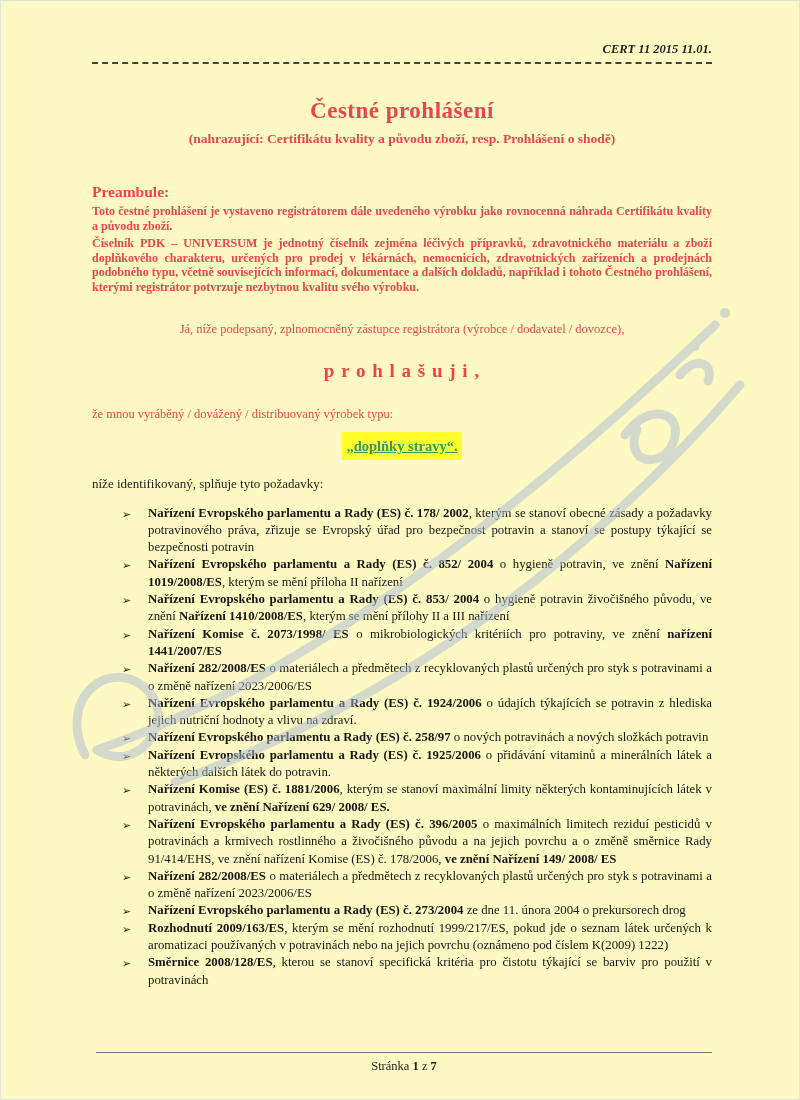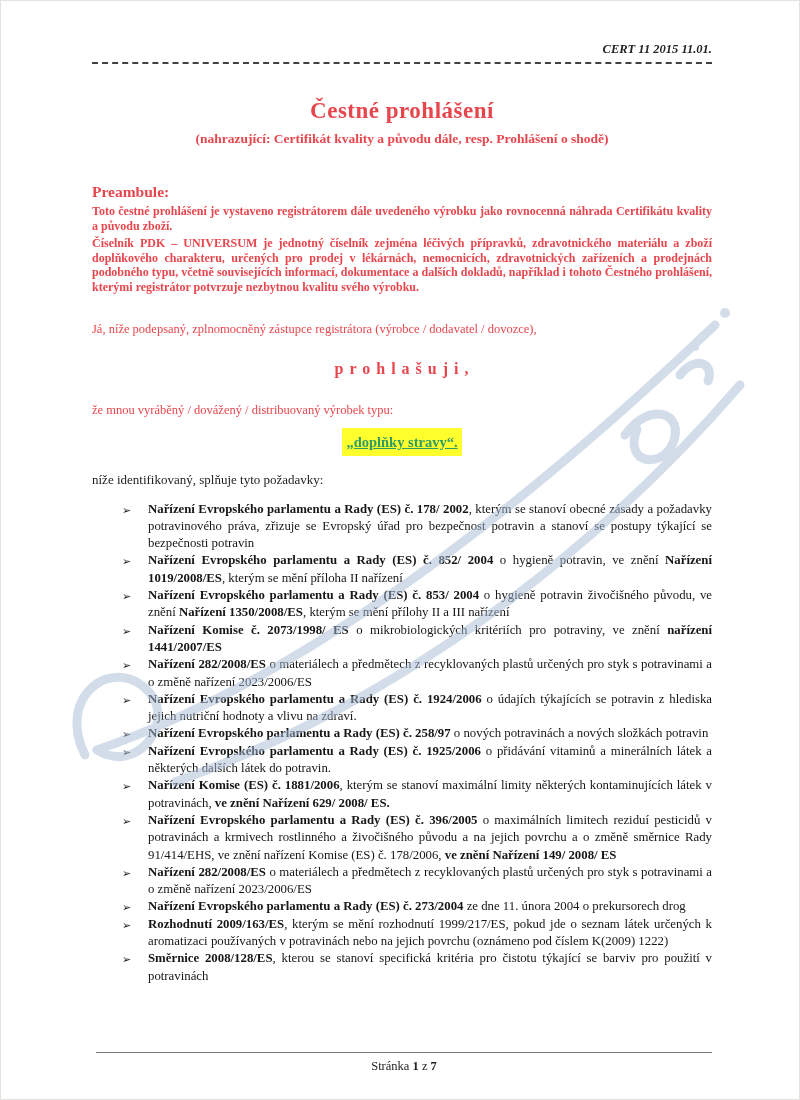--- a/index.html
+++ b/index.html
@@ -3,76 +3,76 @@
 <meta charset="utf-8">
 <style>
   :root{
     --accent:#e8464d;
     --hl-bg:#ffff2e;
     --hl-text:#2f9b68;
     --wm:#a9bdd6;
   }
   html,body{margin:0;padding:0;background:#e9e9e7;}
   .page{
-    width:800px;height:1100px;margin:0 auto;background:#ffffff;
+    width:800px;height:1100px;margin:0 auto;background:#fef9c3;
     position:relative;overflow:hidden;box-sizing:border-box;
     padding:42px 88px 0 92px;
     font-family:"Liberation Serif", serif;color:#1c1c1c;
     box-shadow:inset 0 0 0 1px #e2e2df;
   }
   .header-ref{text-align:right;font-style:italic;font-weight:bold;font-size:12.5px;color:#222;}
   .header-divider{border:none;border-top:2px dashed #414141;margin:5px 0 0 0;}
   .doc-title{color:var(--accent);text-align:center;font-size:23px;font-weight:bold;margin-top:34px;letter-spacing:.5px;}
   .doc-subtitle{color:var(--accent);text-align:center;font-weight:bold;font-size:13.5px;margin-top:7px;}
   .preamble-heading{color:var(--accent);font-weight:bold;font-size:15.5px;margin-top:36px;}
   .preamble p{color:var(--accent);font-weight:bold;font-size:12px;line-height:14.6px;text-align:justify;margin:3px 0 0 0;}
-  .decl-intro{color:var(--accent);font-size:12.5px;margin-top:27px;}
-  .decl-verb{color:var(--accent);text-align:center;font-weight:bold;font-size:16px;margin-top:23px;letter-spacing:1px;}
+  .decl-intro{color:var(--accent);text-align:center;font-size:12.5px;margin-top:27px;}
+  .decl-verb{color:var(--accent);text-align:center;font-weight:bold;font-size:19px;margin-top:23px;letter-spacing:1px;}
   .product-line{color:var(--accent);font-size:12.5px;margin-top:25px;}
   .product-type{text-align:center;margin-top:15px;}
   .product-type .hl{background:var(--hl-bg);color:var(--hl-text);font-weight:bold;font-size:14.5px;text-decoration:underline;padding:6px 4px;}
   .req-intro{font-size:13px;margin-top:21px;color:#1c1c1c;}
   ul.req-list{list-style:none;margin:13px 0 0 0;padding:0 0 0 30px;}
   ul.req-list li{position:relative;padding-left:26px;font-size:12.8px;line-height:17.3px;text-align:justify;color:#161616;}
   ul.req-list li .bullet{position:absolute;left:0;top:1px;font-size:11px;}
   strong{font-weight:bold;}
   .footer{position:absolute;left:96px;right:88px;bottom:26px;border-top:1px solid #777;text-align:center;font-size:12.5px;padding-top:6px;color:#222;}
   .watermark{position:absolute;left:25px;top:255px;pointer-events:none;z-index:3;opacity:.5;}
 </style>
 </head>
 <body>
 
 <div class="page">
 
   <div class="header-ref">CERT 11 2015 11.01.</div>
   <hr class="header-divider">
 
   <div class="doc-title">Čestné prohlášení</div>
-  <div class="doc-subtitle">(nahrazující: Certifikát kvality a původu dále, resp. Prohlášení o shodě)</div>
+  <div class="doc-subtitle">(nahrazující: Certifikátu kvality a původu zboží, resp. Prohlášení o shodě)</div>
 
   <div class="preamble">
     <div class="preamble-heading">Preambule:</div>
     <p>Toto čestné prohlášení je vystaveno registrátorem dále uvedeného výrobku jako rovnocenná náhrada Certifikátu kvality a původu zboží.</p>
     <p>Číselník PDK – UNIVERSUM je jednotný číselník zejména léčivých přípravků, zdravotnického materiálu a zboží doplňkového charakteru, určených pro prodej v lékárnách, nemocnicích, zdravotnických zařízeních a prodejnách podobného typu, včetně souvisejících informací, dokumentace a dalších dokladů, například i tohoto Čestného prohlášení, kterými registrátor potvrzuje nezbytnou kvalitu svého výrobku.</p>
   </div>
 
   <div class="decl-intro">Já, níže podepsaný, zplnomocněný zástupce registrátora (výrobce / dodavatel / dovozce),</div>
   <div class="decl-verb">p r o h l a š u j i ,</div>
   <div class="product-line">že mnou vyráběný / dovážený / distribuovaný výrobek typu:</div>
 
   <div class="product-type">
     <span class="hl">„doplňky stravy“.</span>
   </div>
 
   <div class="req-intro">níže identifikovaný, splňuje tyto požadavky:</div>
 
   <ul class="req-list">
       <li><span class="bullet">➢</span><strong>Nařízení Evropského parlamentu a Rady (ES) č. 178/ 2002</strong><span>, kterým se stanoví obecné zásady a požadavky potravinového práva, zřizuje se Evropský úřad pro bezpečnost potravin a stanoví se postupy týkající se bezpečnosti potravin</span></li>
       <li><span class="bullet">➢</span><strong>Nařízení Evropského parlamentu a Rady (ES) č. 852/ 2004</strong><span> o hygieně potravin, ve znění </span><strong>Nařízení 1019/2008/ES</strong><span>, kterým se mění příloha II nařízení</span></li>
-      <li><span class="bullet">➢</span><strong>Nařízení Evropského parlamentu a Rady (ES) č. 853/ 2004</strong><span> o hygieně potravin živočišného původu, ve znění </span><strong>Nařízení 1350/2008/ES</strong><span>, kterým se mění přílohy II a III nařízení</span></li>
+      <li><span class="bullet">➢</span><strong>Nařízení Evropského parlamentu a Rady (ES) č. 853/ 2004</strong><span> o hygieně potravin živočišného původu, ve znění </span><strong>Nařízení 1410/2008/ES</strong><span>, kterým se mění přílohy II a III nařízení</span></li>
       <li><span class="bullet">➢</span><strong>Nařízení Komise č. 2073/1998/ ES</strong><span> o mikrobiologických kritériích pro potraviny, ve znění </span><strong>nařízení 1441/2007/ES</strong></li>
       <li><span class="bullet">➢</span><strong>Nařízení 282/2008/ES</strong><span> o materiálech a předmětech z recyklovaných plastů určených pro styk s potravinami a o změně nařízení 2023/2006/ES</span></li>
       <li><span class="bullet">➢</span><strong>Nařízení Evropského parlamentu a Rady (ES) č. 1924/2006</strong><span> o údajích týkajících se potravin z hlediska jejich nutriční hodnoty a vlivu na zdraví.</span></li>
       <li><span class="bullet">➢</span><strong>Nařízení Evropského parlamentu a Rady (ES) č. 258/97</strong><span> o nových potravinách a nových složkách potravin</span></li>
       <li><span class="bullet">➢</span><strong>Nařízení Evropského parlamentu a Rady (ES) č. 1925/2006</strong><span> o přidávání vitaminů a minerálních látek a některých dalších látek do potravin.</span></li>
       <li><span class="bullet">➢</span><strong>Nařízení Komise (ES) č. 1881/2006</strong><span>, kterým se stanoví maximální limity některých kontaminujících látek v potravinách, </span><strong>ve znění Nařízení 629/ 2008/ ES.</strong></li>
       <li><span class="bullet">➢</span><strong>Nařízení Evropského parlamentu a Rady (ES) č. 396/2005</strong><span> o maximálních limitech reziduí pesticidů v potravinách a krmivech rostlinného a živočišného původu a na jejich povrchu a o změně směrnice Rady 91/414/EHS, ve znění nařízení Komise (ES) č. 178/2006, </span><strong>ve znění Nařízení 149/ 2008/ ES</strong></li>
       <li><span class="bullet">➢</span><strong>Nařízení 282/2008/ES</strong><span> o materiálech a předmětech z recyklovaných plastů určených pro styk s potravinami a o změně nařízení 2023/2006/ES</span></li>
       <li><span class="bullet">➢</span><strong>Nařízení Evropského parlamentu a Rady (ES) č. 273/2004</strong><span> ze dne 11. února 2004 o prekursorech drog</span></li>
       <li><span class="bullet">➢</span><strong>Rozhodnutí 2009/163/ES</strong><span>, kterým se mění rozhodnutí 1999/217/ES, pokud jde o seznam látek určených k aromatizaci používaných v potravinách nebo na jejich povrchu (oznámeno pod číslem K(2009) 1222)</span></li>

